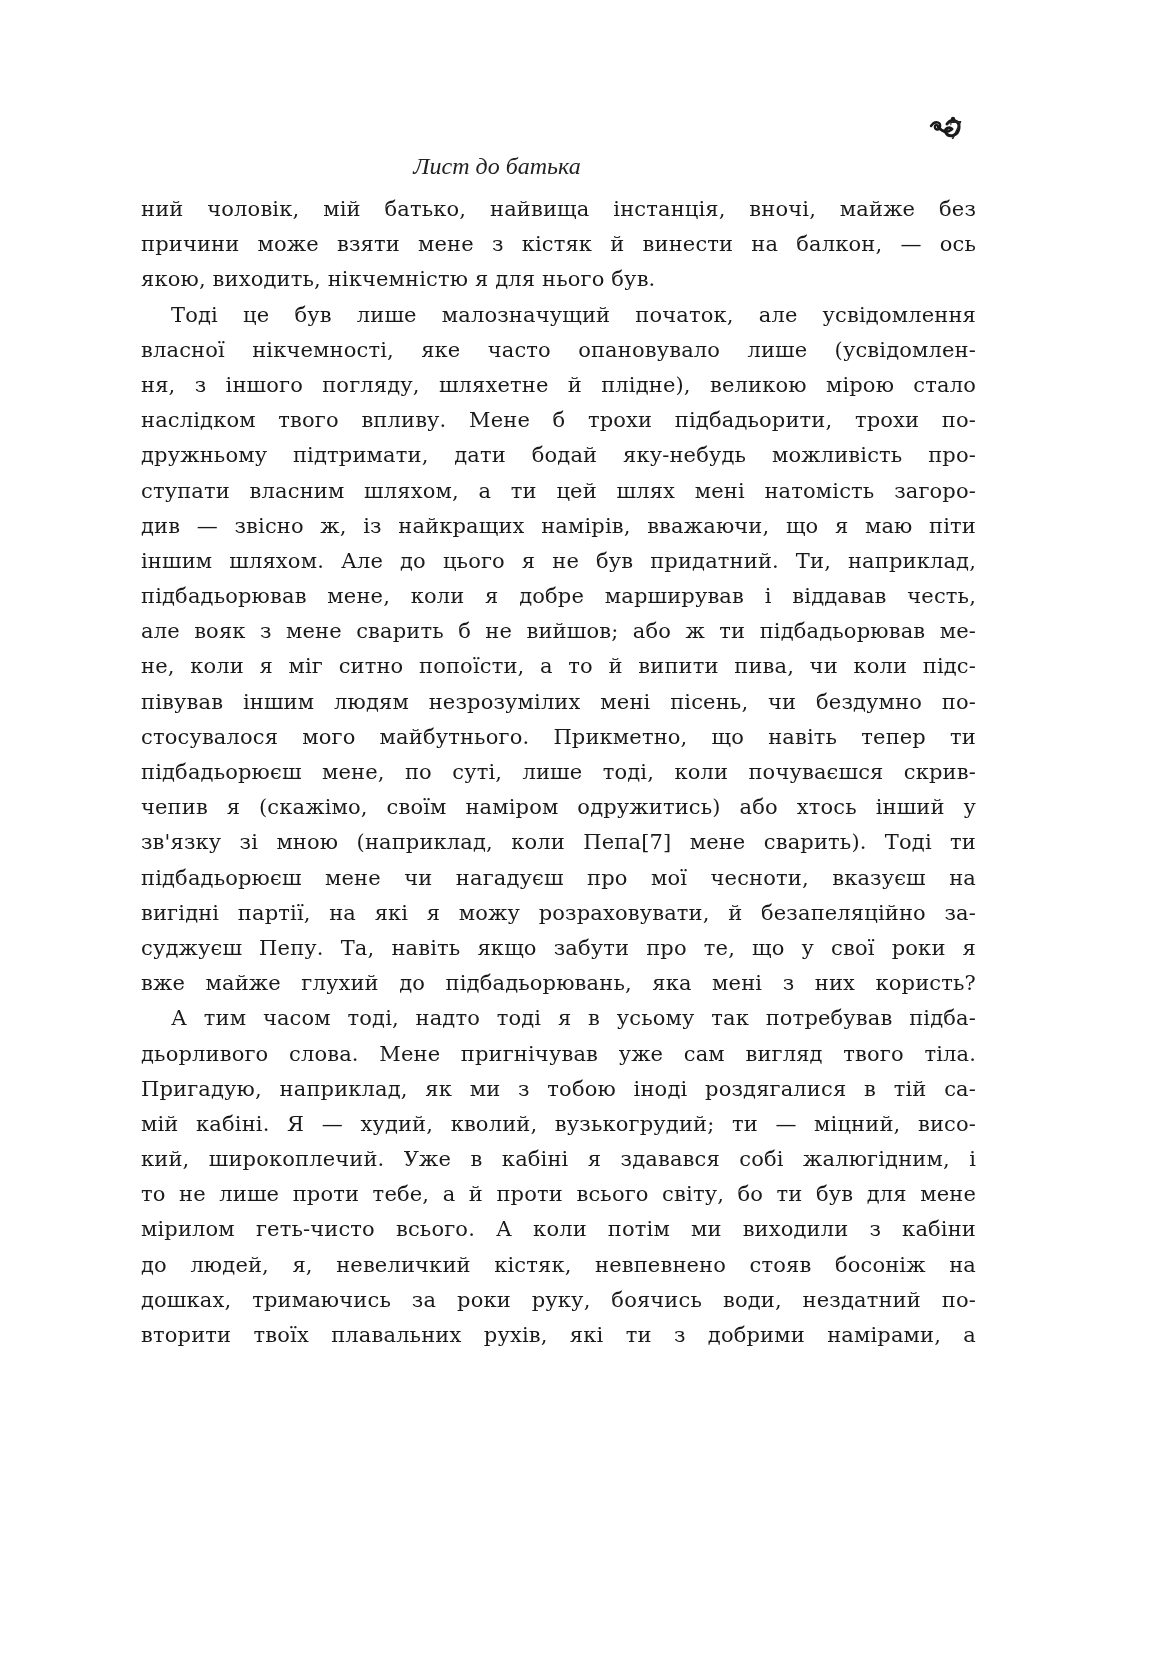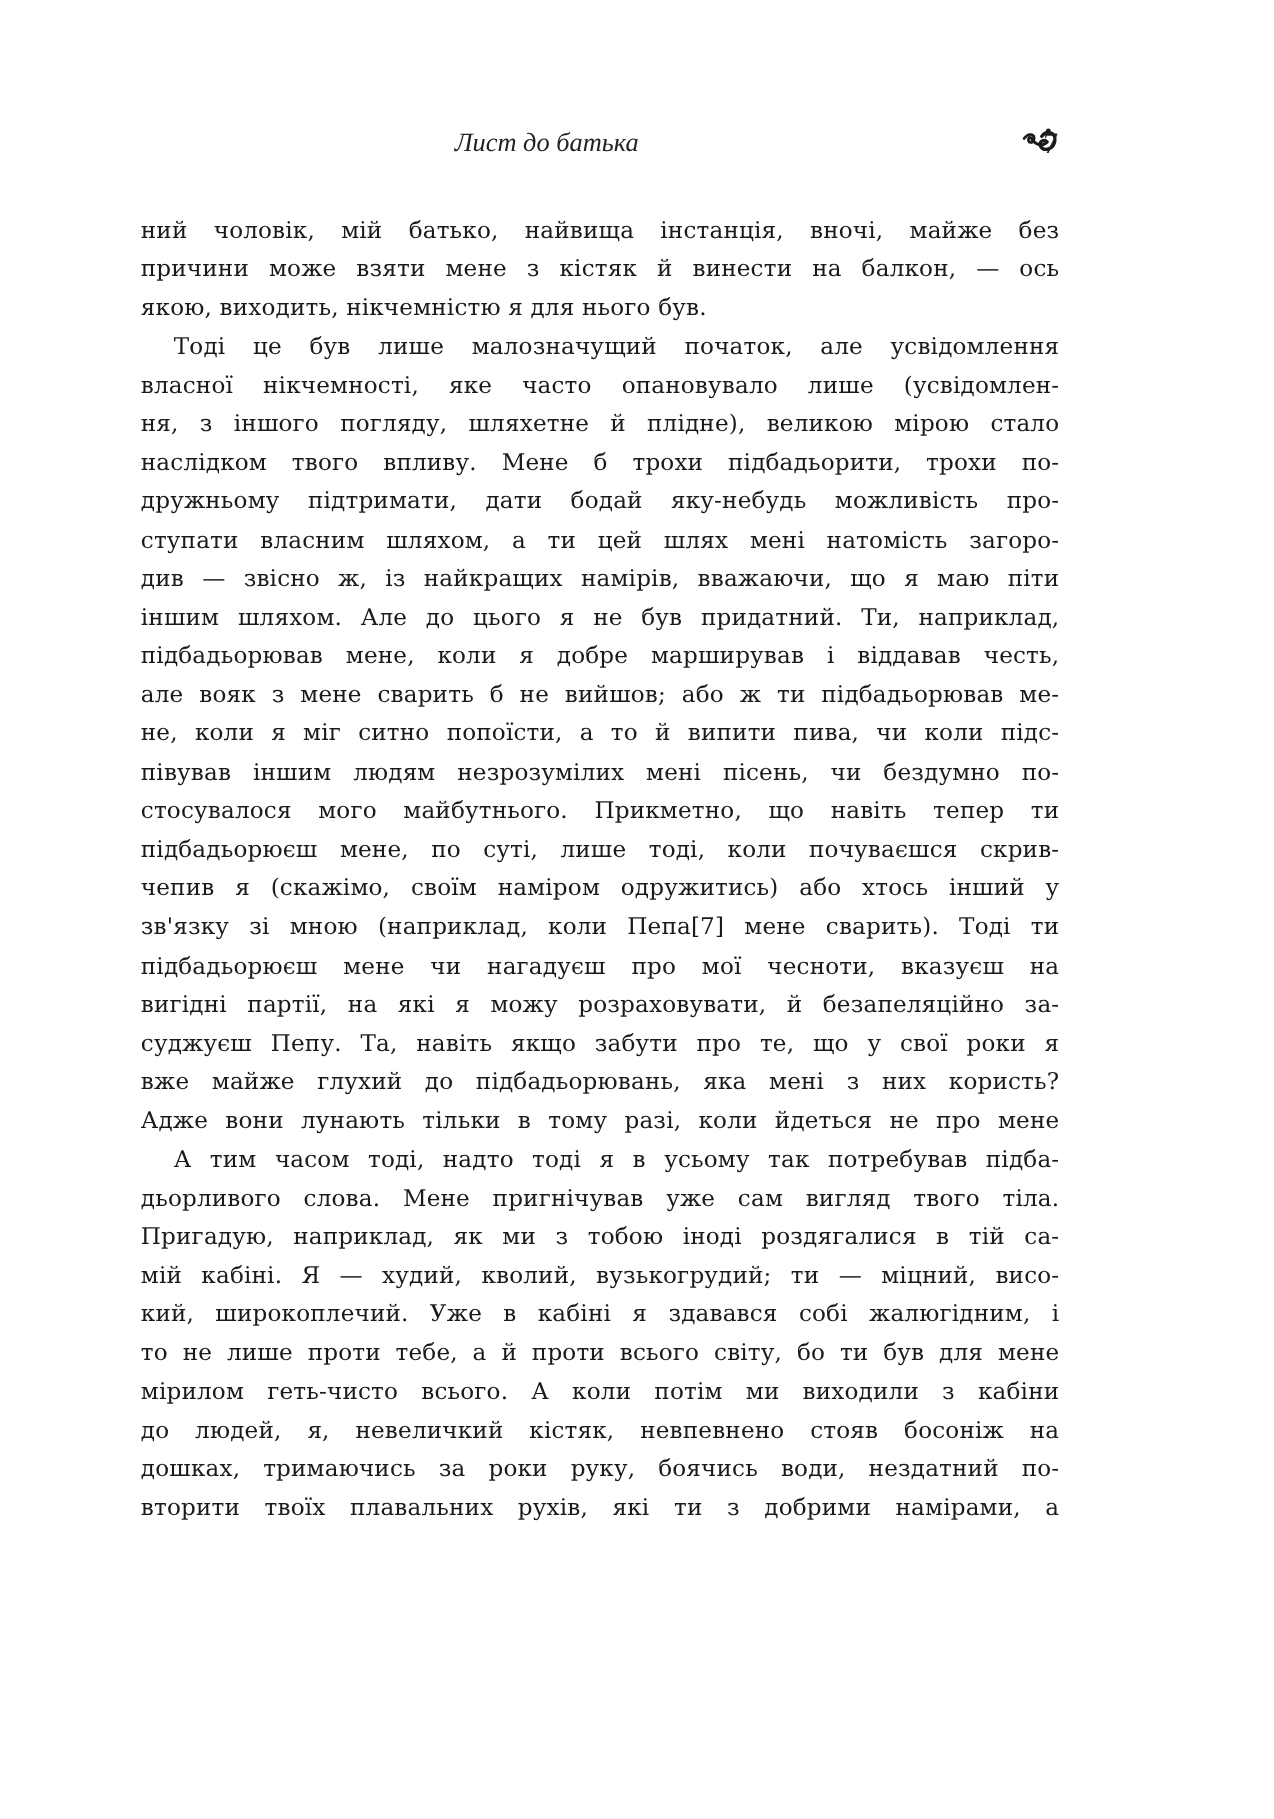--- a/index.html
+++ b/index.html
@@ -30,39 +30,40 @@
     .running-title {
       position: absolute;
       left: 0;
       width: 740px;
       text-align: center;
       font-family: "Liberation Serif", "DejaVu Serif", serif;
       font-style: italic;
       font-size: 24px;
       line-height: 40px;
       color: #222;
+      margin-top: 36px;
     }
     .ornament {
       position: absolute;
       left: 802px;
       top: 6px;
       width: 34px;
       height: 26px;
     }
     .page-number {
       position: absolute;
       right: 0;
       font-family: "Liberation Serif", "DejaVu Serif", serif;
       font-size: 27px;
       line-height: 40px;
       color: #222;
     }
     .body-text {
       position: absolute;
-      left: 128px;
+      left: 141px;
       top: 192px;
       width: 835px;
     }
     .line {
       display: block;
       height: 35.2px;
       line-height: 35.2px;
       font-size: 21px;
       letter-spacing: 0.15px;
       white-space: nowrap;
@@ -115,21 +116,20 @@
       <span class="line">не, коли я міг ситно попоїсти, а то й випити пива, чи коли підс-</span>
       <span class="line">півував іншим людям незрозумілих мені пісень, чи бездумно по-</span>
       <span class="line">стосувалося мого майбутнього. Прикметно, що навіть тепер ти</span>
       <span class="line">підбадьорюєш мене, по суті, лише тоді, коли почуваєшся скрив-</span>
       <span class="line">чепив я (скажімо, своїм наміром одружитись) або хтось інший у</span>
       <span class="line">зв'язку зі мною (наприклад, коли Пепа[7] мене сварить). Тоді ти</span>
       <span class="line">підбадьорюєш мене чи нагадуєш про мої чесноти, вказуєш на</span>
       <span class="line">вигідні партії, на які я можу розраховувати, й безапеляційно за-</span>
       <span class="line">суджуєш Пепу. Та, навіть якщо забути про те, що у свої роки я</span>
       <span class="line">вже майже глухий до підбадьорювань, яка мені з них користь?</span>
-      <span class="line">Адже вони лунають тільки в тому разі, коли йдеться не про мене</span>
     </div>
 
     <div class="paragraph">
       <span class="line indent">А тим часом тоді, надто тоді я в усьому так потребував підба-</span>
       <span class="line">дьорливого слова. Мене пригнічував уже сам вигляд твого тіла.</span>
       <span class="line">Пригадую, наприклад, як ми з тобою іноді роздягалися в тій са-</span>
       <span class="line">мій кабіні. Я — худий, кволий, вузькогрудий; ти — міцний, висо-</span>
       <span class="line">кий, широкоплечий. Уже в кабіні я здавався собі жалюгідним, і</span>
       <span class="line">то не лише проти тебе, а й проти всього світу, бо ти був для мене</span>
       <span class="line">мірилом геть-чисто всього. А коли потім ми виходили з кабіни</span>

